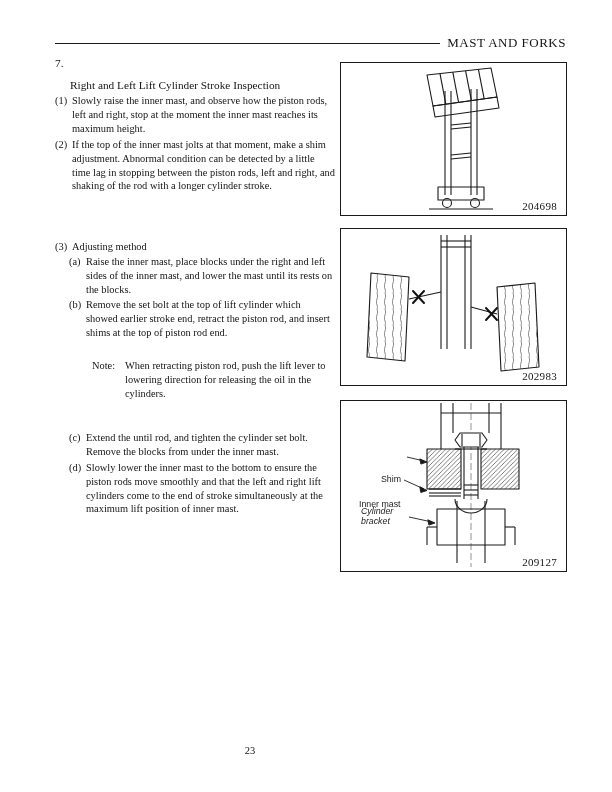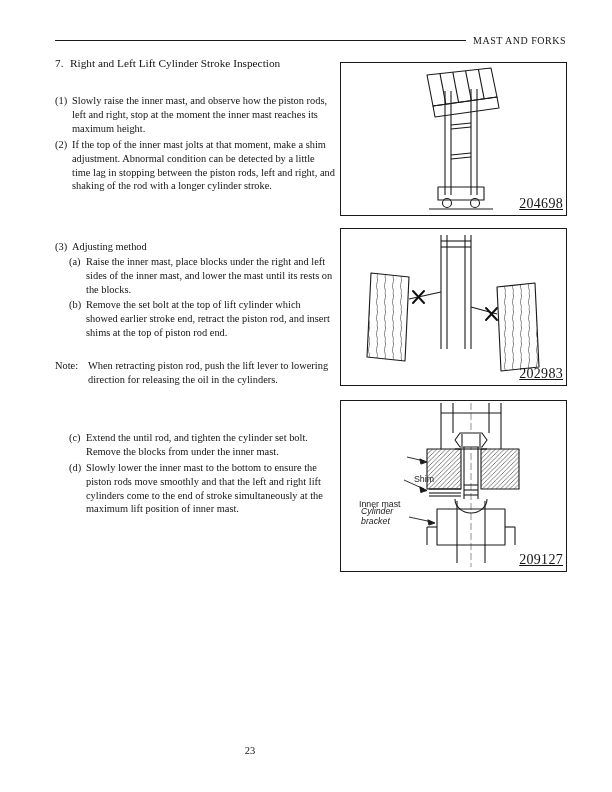--- a/index.html
+++ b/index.html
@@ -22,74 +22,73 @@
     display: flex;
     align-items: center;
   }
   .header-rule {
     flex: 1;
     height: 0;
     border-top: 1.4px solid #1a1a1a;
     margin-right: 7px;
   }
   .header-title {
-    font-size: 10px;
+    font-size: 13px;
     letter-spacing: 0.5px;
     white-space: nowrap;
   }
 
   
   .left-col {
     position: absolute;
     left: 55px;
     top: 56px;
     width: 280px;
     height: 520px;
   }
   .block { position: absolute; left: 0; right: 0; }
 
   .heading {
     display: flex;
     font-size: 11.3px;
     line-height: 15.5px;
   }
   .h-num { flex: none; width: 15px; }
-  .h-line { display: block; }
+  .h-line { display: block; margin-top: 22px; }
 
   .para {
     display: flex;
     font-size: 10.4px;
     line-height: 13.8px;
     text-align: left;
   }
   .plabel { flex: none; width: 17px; }
   .ptext { flex: 1; }
   .para.sub { margin-left: 14px; }
-  .para.note .plabel { width: 33px; }
+  .para.note .plabel { width: 33px; margin-left: 37px; }
 
   
   .figure-box {
     position: absolute;
     left: 340px;
     width: 225px;
     border: 1.2px solid #1a1a1a;
     background: #ffffff;
   }
   .figure-box svg {
     position: absolute;
     left: 0; top: 0;
     width: 100%; height: 100%;
   }
   .fig-num {
     position: absolute;
-    right: 3px;
+    right: 9px;
     bottom: 3px;
-    font-size: 14px;
+    font-size: 11px;
     letter-spacing: 0.3px;
-    text-decoration: underline;
   }
   .fig-label {
     position: absolute;
     font-size: 8.8px;
     line-height: 10.3px;
     font-family: "Liberation Sans", sans-serif;
     color: #222222;
   }
 
   .page-number {
@@ -257,20 +256,20 @@
       <g stroke="#1a1a1a" stroke-width="0.9" fill="#1a1a1a">
         <line x1="66" y1="56" x2="83" y2="60"></line>
         <polygon points="86,61 78.8,57.9 79.9,63.1"></polygon>
         <line x1="63" y1="79" x2="83" y2="88"></line>
         <polygon points="86,89.5 78.8,85.8 79.8,91.5"></polygon>
         <line x1="68" y1="116" x2="91" y2="121"></line>
         <polygon points="94,122 86.8,118.8 87.9,124.1"></polygon>
       </g>
     </svg>
     <span class="fig-label" style="left:18px; top:50px;margin-top:48px;">Inner mast</span>
-    <span class="fig-label" style="left:40px; top:73px;margin-left:33px;">Shim</span>
+    <span class="fig-label" style="left:40px; top:73px;">Shim</span>
     <span class="fig-label" style="left:20px; top:105px; width:46px;font-style:italic;">Cylinder bracket</span>
     <span class="fig-num">209127</span>
   </div>
 
   <div class="page-number">23</div>
 
 </div>
 
 </body></html>

